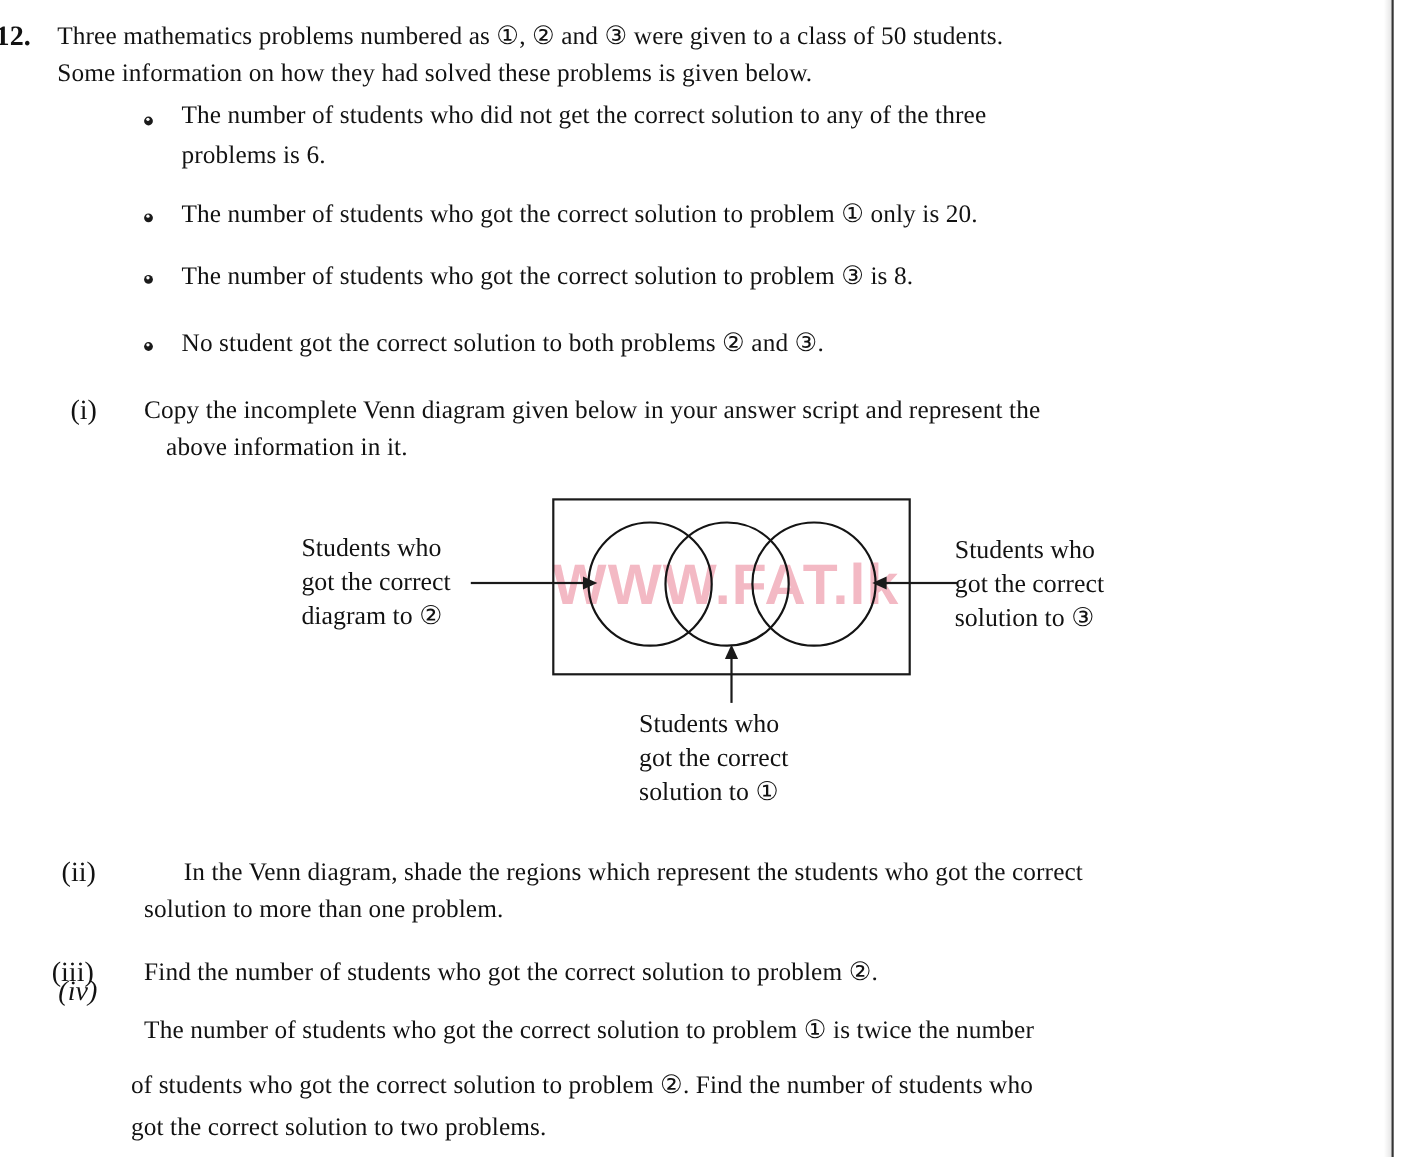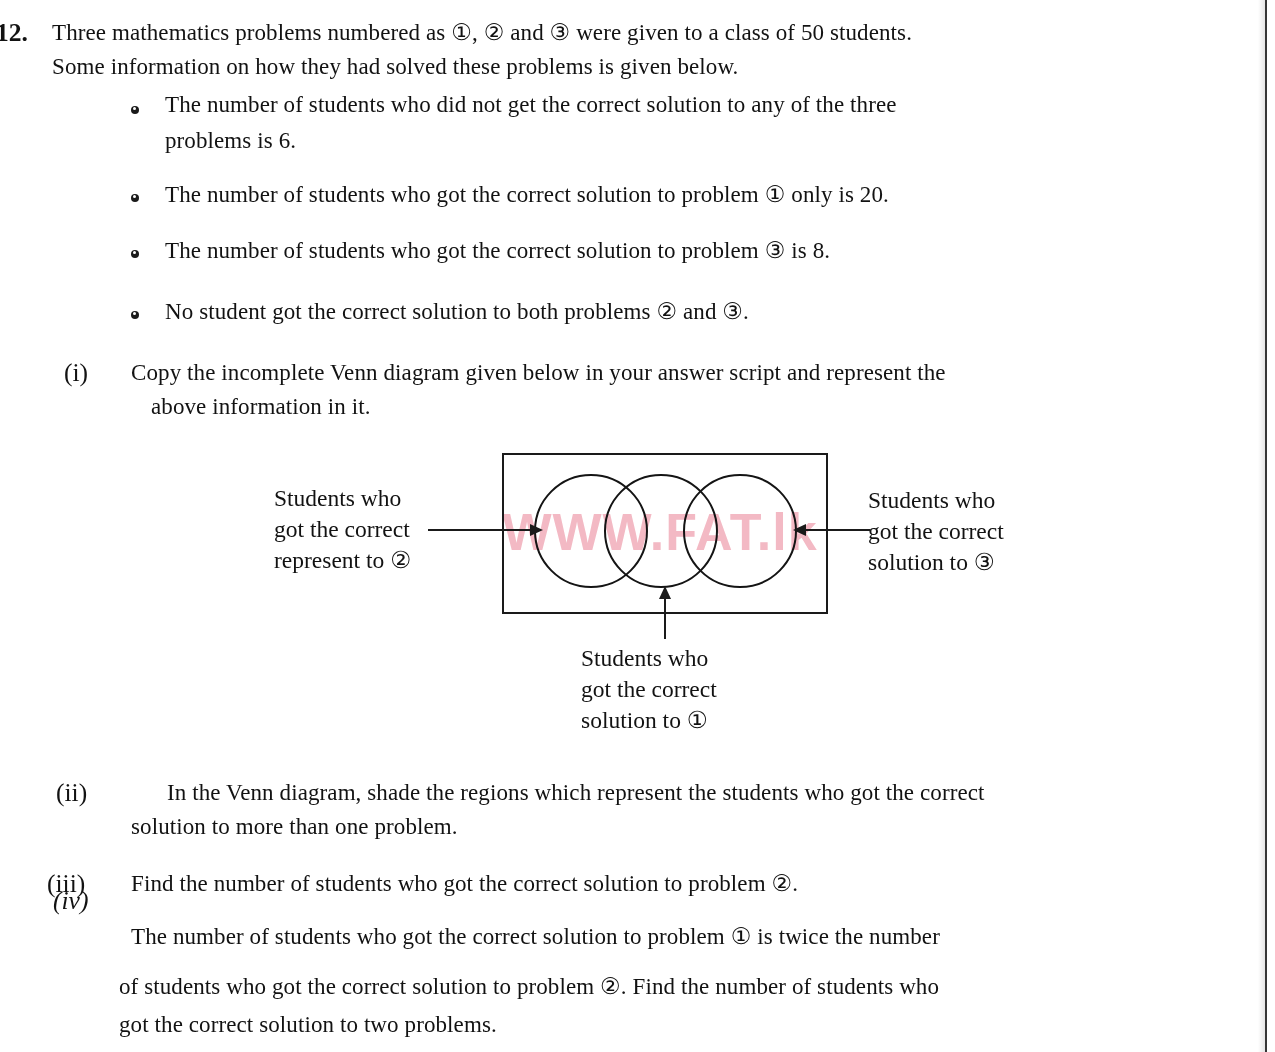--- a/index.html
+++ b/index.html
@@ -204,21 +204,21 @@
 
     <div id="venn-universe-rect"></div>
 
     <div class="venn-circle" id="venn-circle-left"></div>
     <div class="venn-circle" id="venn-circle-mid"></div>
     <div class="venn-circle" id="venn-circle-right"></div>
 
     <div class="venn-label" id="venn-label-left">
       <div>Students  who</div>
       <div>got  the  correct</div>
-      <div>represent  to  ②</div>
+      <div>diagram  to  ②</div>
     </div>
     <div class="arrow-shaft-h" style="left:170px; top:89px; width:103px;"></div>
     <div class="arrow-head right" style="left:272px; top:84px;"></div>
 
     <div class="venn-label" id="venn-label-right">
       <div>Students  who</div>
       <div>got  the  correct</div>
       <div>solution  to  ③</div>
     </div>
     <div class="arrow-shaft-h" style="left:546px; top:89px; width:66px;"></div>

